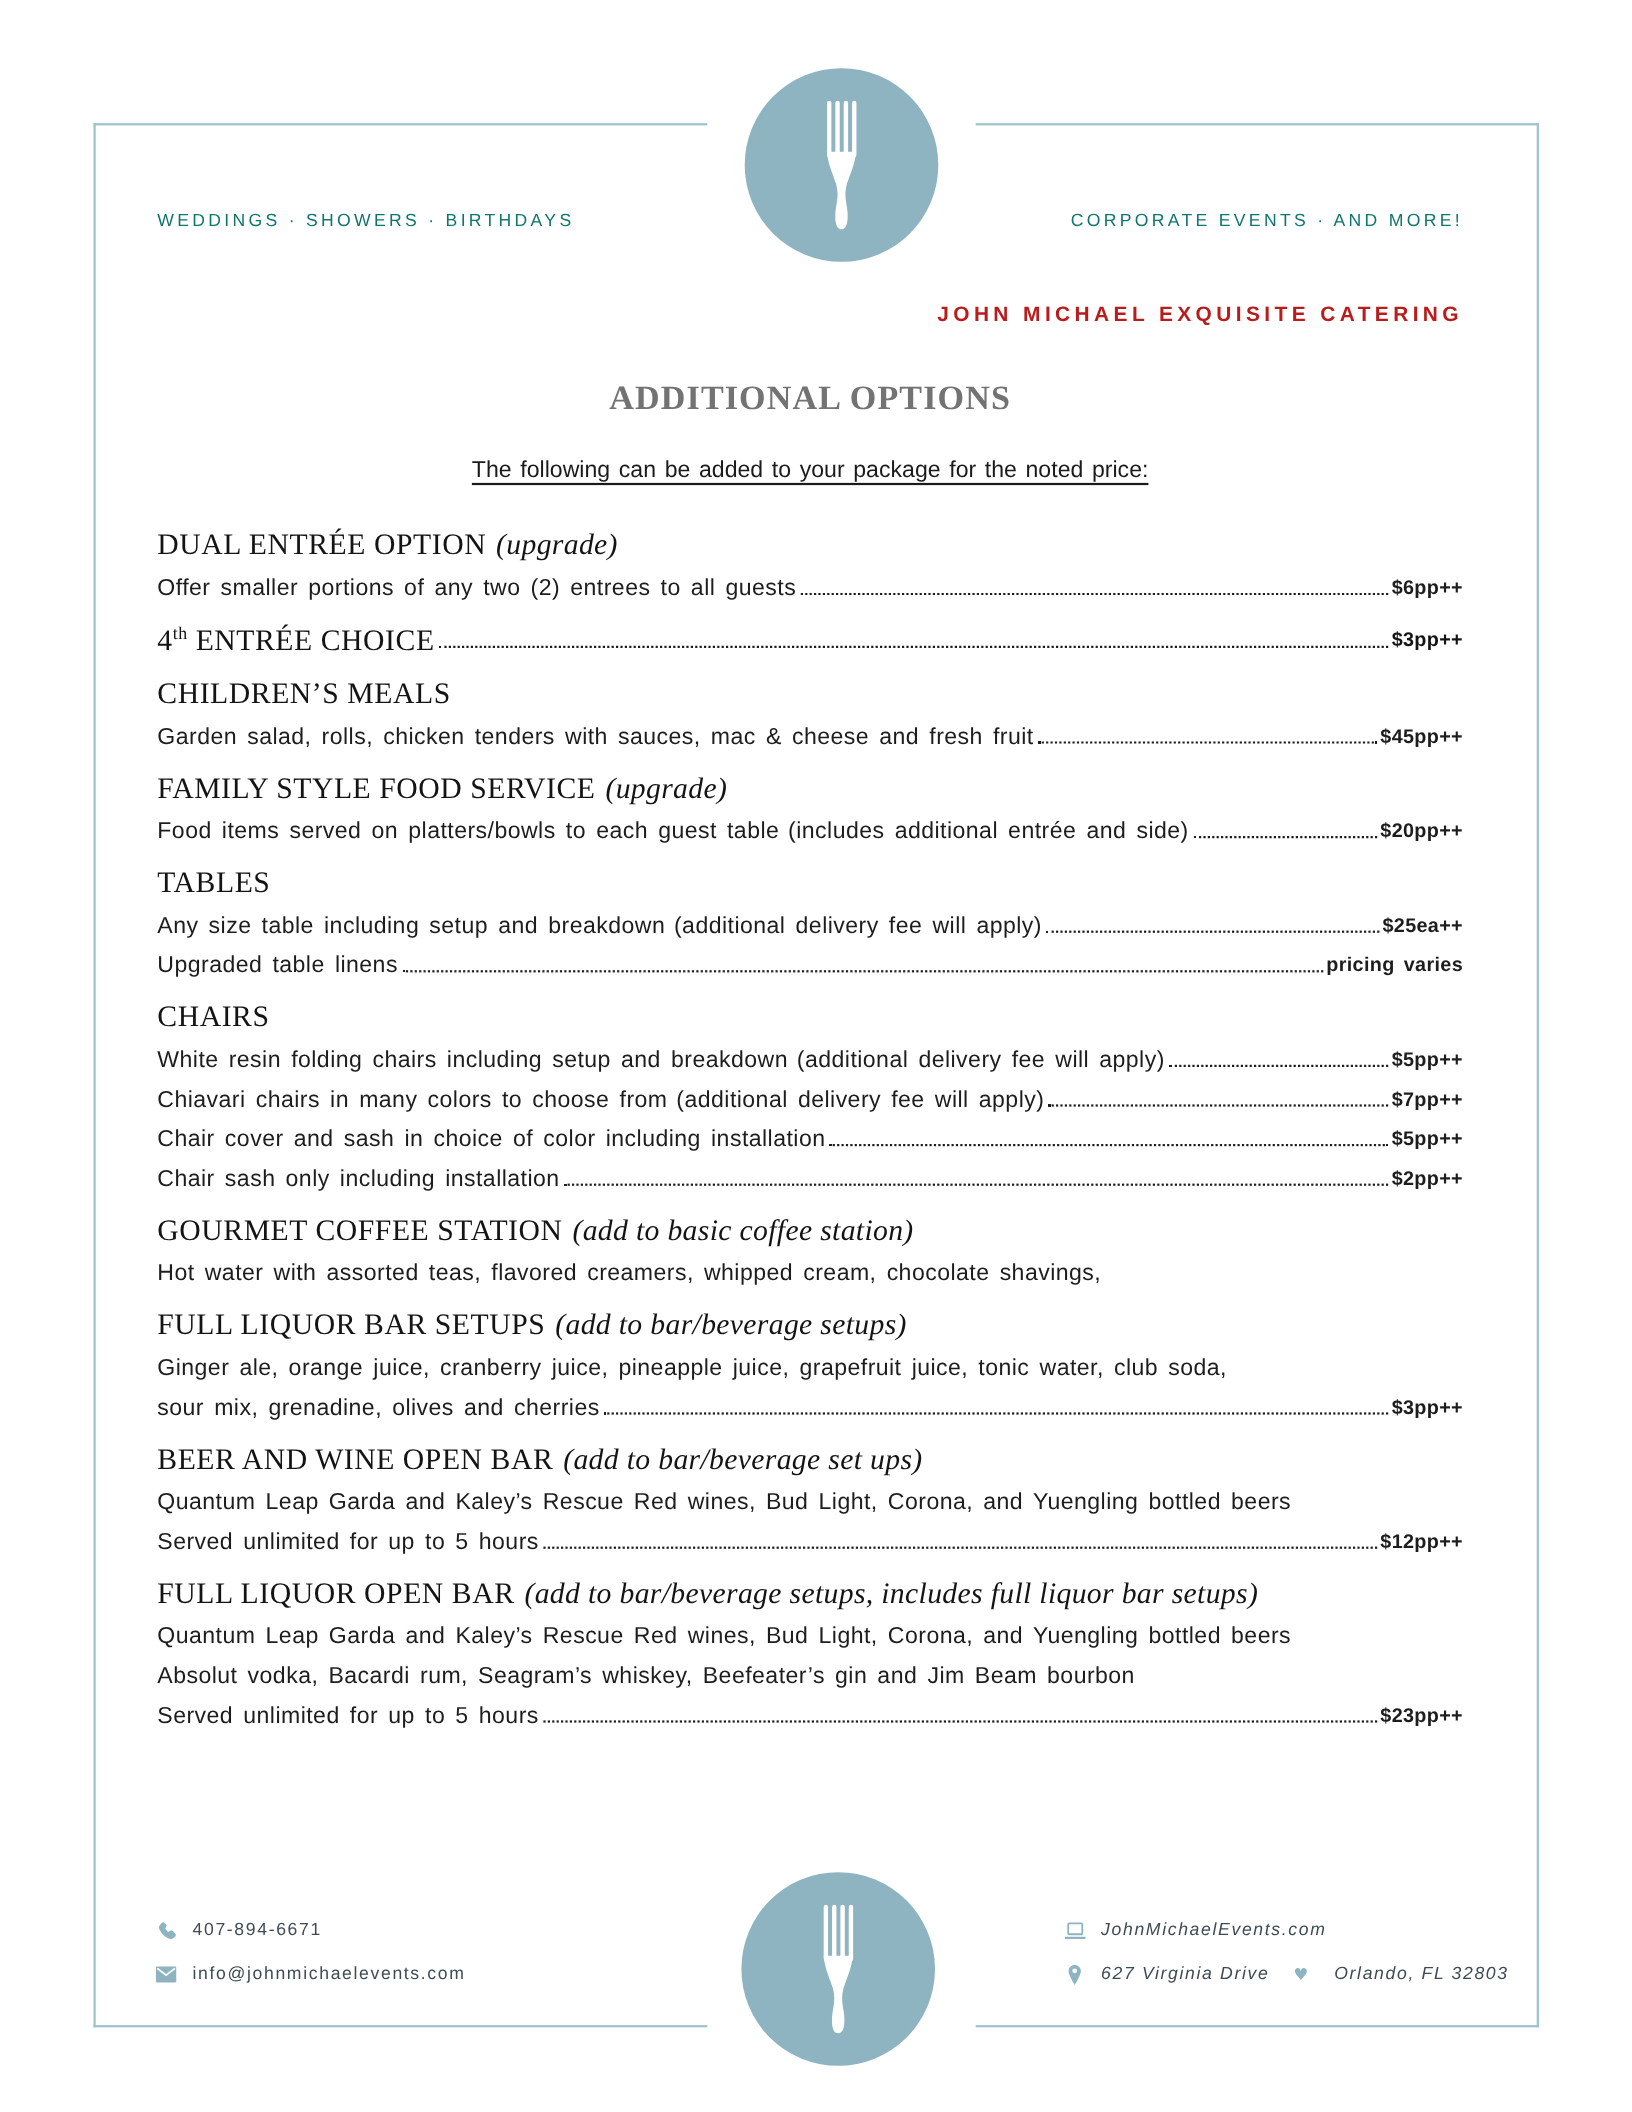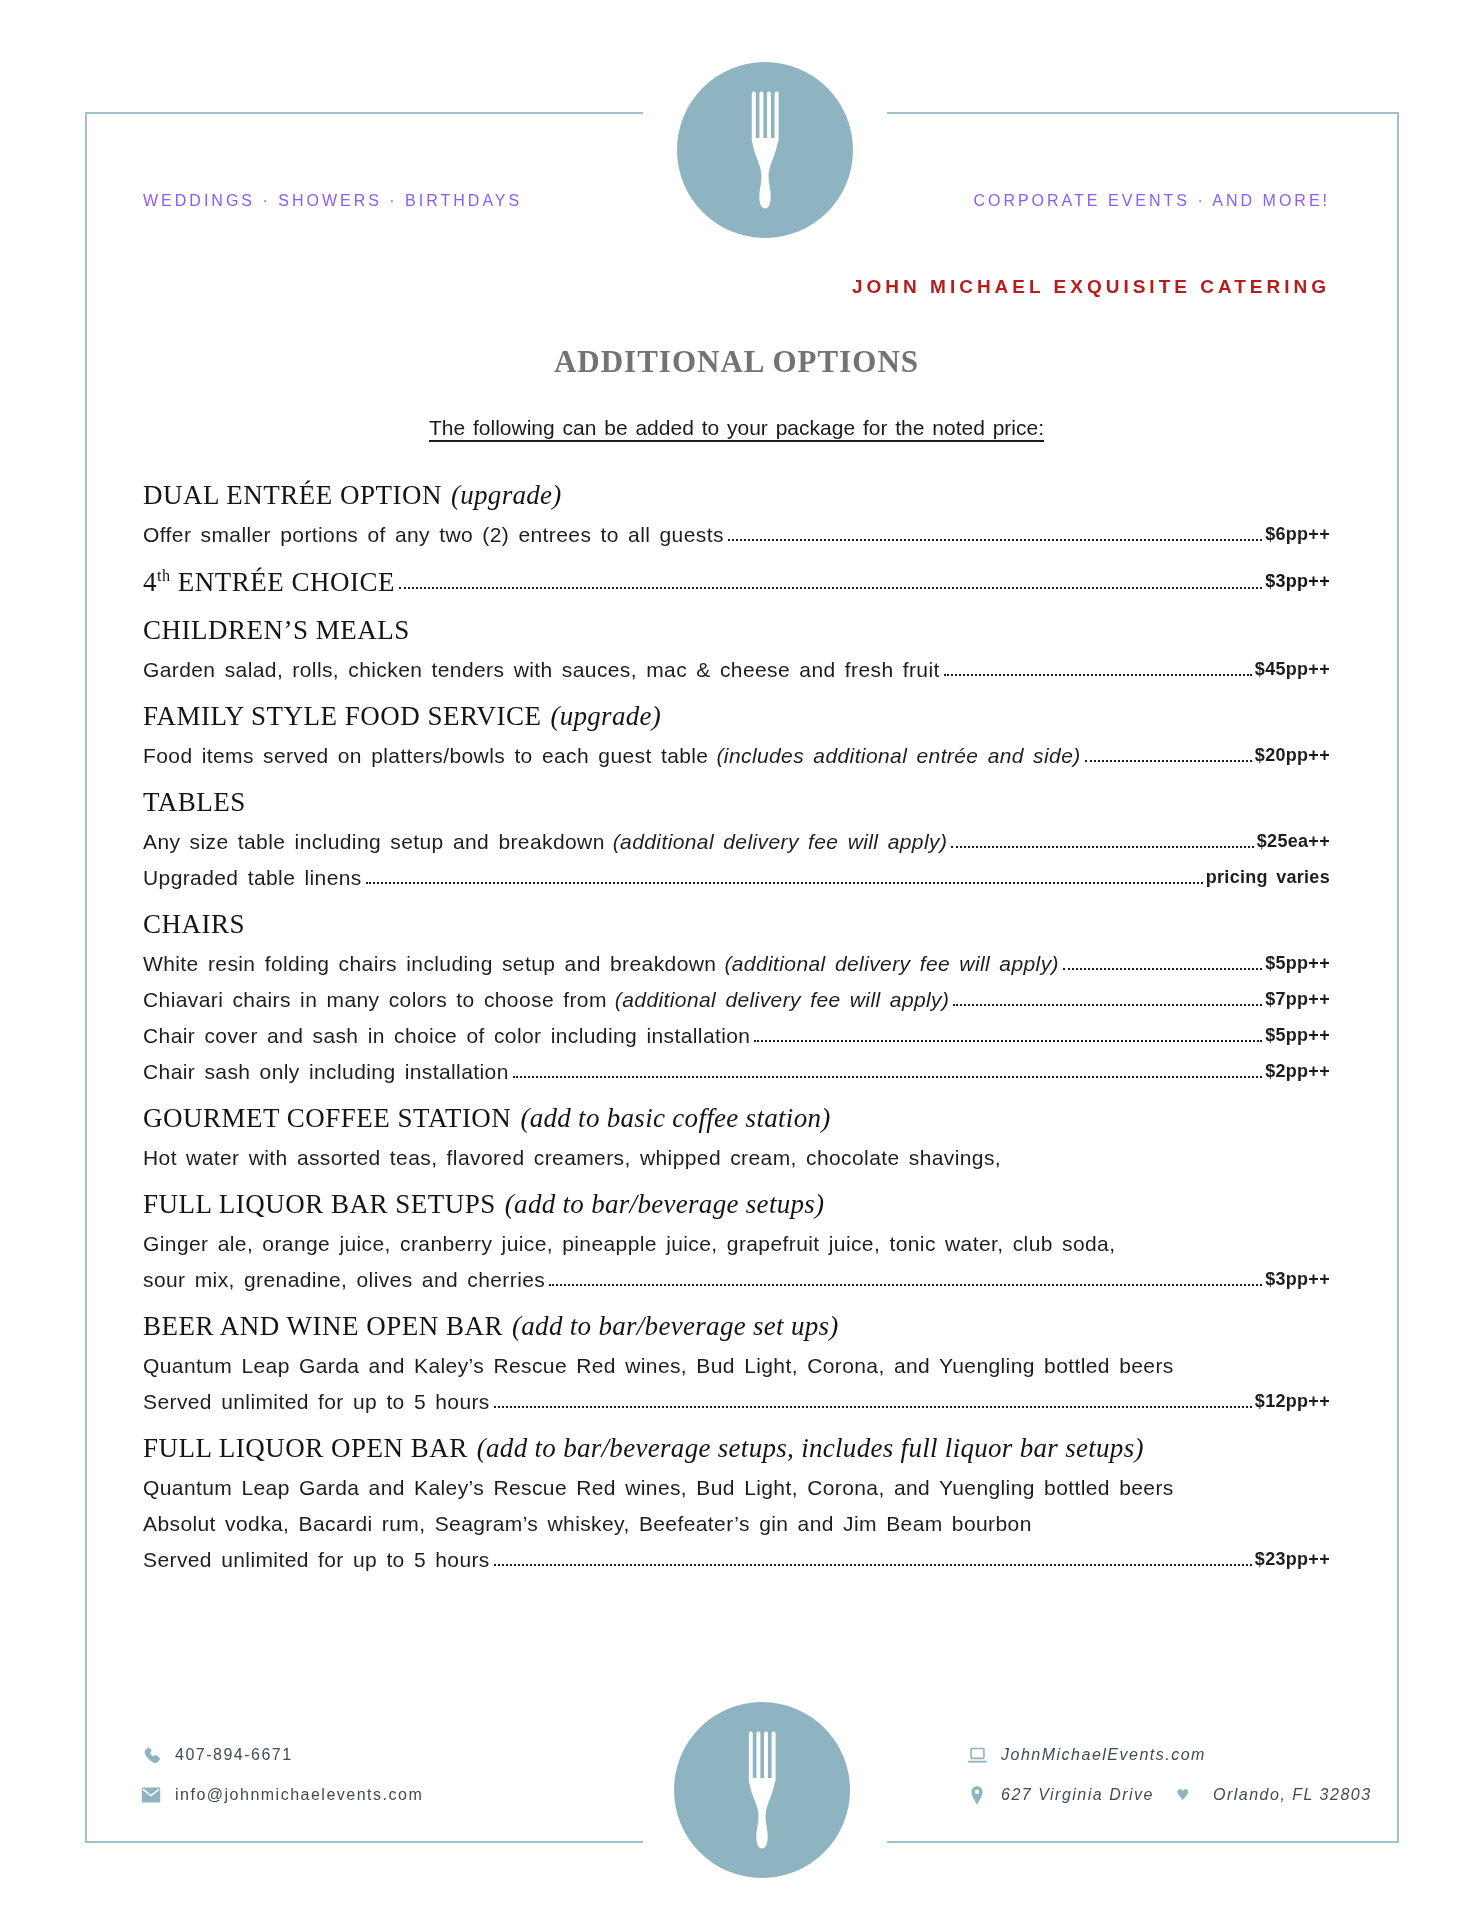--- a/index.html
+++ b/index.html
@@ -15,36 +15,36 @@
   .f-bot-r{left:887px;top:1841px;width:512px;height:2px;}
   
   .logo{position:absolute;width:176px;height:176px;border-radius:50%;
         background:var(--accent,#8db4c0);display:flex;align-items:center;justify-content:center;}
   .logo.top{left:677px;top:62px;}
   .logo.bottom{left:674px;top:1702px;}
   .logo svg{display:block;}
   
   .content{position:absolute;left:143px;top:112px;width:1187px;}
   .tagline-row{display:flex;justify-content:space-between;margin-top:80px;
-               font-size:16px;letter-spacing:3px;color:#8b5cf6;}
+               font-size:16px;letter-spacing:3px;color:#0f766e;}
   .brand{margin-top:66px;text-align:right;font-size:19px;font-weight:bold;
          letter-spacing:4px;color:#b91c1c;}
   .title{margin:46px 0 0;text-align:center;font-family:"Liberation Serif",serif;
          font-size:31px;font-weight:bold;letter-spacing:1px;color:#737373;}
   .subtitle{margin-top:36px;text-align:center;font-size:21px;color:#1b1b1b;
             text-decoration:underline;text-underline-offset:5px;word-spacing:2px;}
   #sections{margin-top:40px;}
   .heading-row{margin:18px 0 2px;display:flex;align-items:flex-end;
                font-family:"Liberation Serif",serif;font-size:27px;color:#141414;line-height:30px;}
   .heading{letter-spacing:0.5px;}
   .heading sup{font-size:60%;line-height:0;}
   .heading-note{font-style:italic;margin-left:9px;letter-spacing:0.3px;}
   .line-row{display:flex;align-items:flex-end;min-height:36px;font-size:21px;
             color:#1d1d1d;letter-spacing:0.4px;word-spacing:3px;line-height:27px;}
-  .line-note{font-style:italic;margin-left:8px;white-space:nowrap;text-align:right;}
+  .line-note{margin-left:8px;white-space:nowrap;text-align:right;}
   .leader{flex:1 1 12px;border-bottom:2.5px dotted #1d1d1d;margin:0 3px 7px 4px;min-width:10px;}
   .heading-row .leader{margin-bottom:8px;}
   .price{font-weight:bold;white-space:nowrap;font-family:"Liberation Sans",sans-serif;
          font-size:18px;letter-spacing:0.3px;}
   .heading-row .price{padding-bottom:1px;}
   
   .footer-col{position:absolute;font-size:16px;letter-spacing:1.5px;color:#3e4b54;}
   .footer-col.left{left:140px;top:1742px;}
   .footer-col.right{left:966px;top:1742px;font-style:italic;}
   .f-row{display:flex;align-items:center;height:26px;margin-bottom:14px;}

